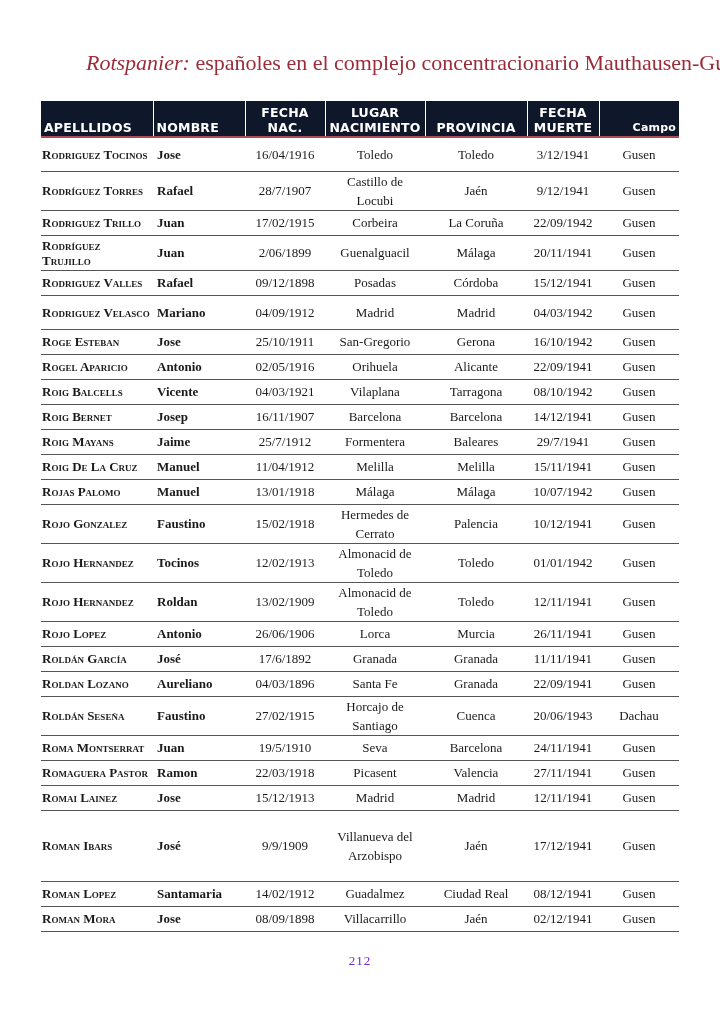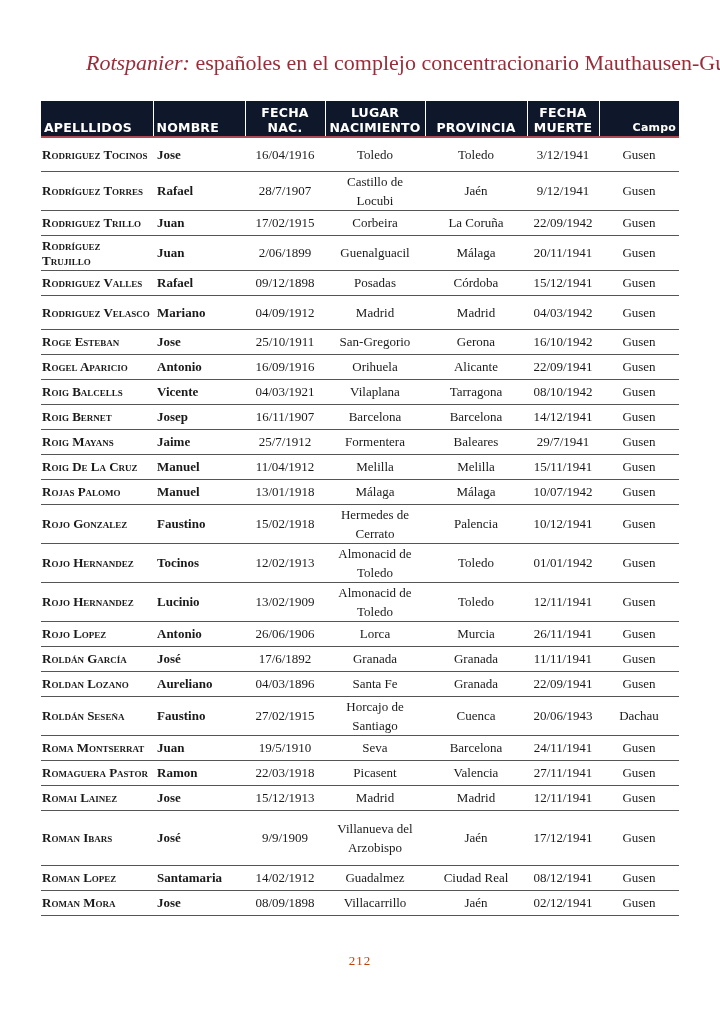--- a/index.html
+++ b/index.html
@@ -13,21 +13,21 @@
              border-left: 1px solid #ffffff; border-bottom: 2px solid #b04a55; height: 32px; letter-spacing: 0.2px; }
   thead th:first-child { border-left: none; text-align: left; }
   thead th.left { text-align: left; }
   thead th.center { text-align: center; }
   tbody td { font-size: 13px; line-height: 19px; border-bottom: 1.5px solid #555; padding: 0 2px; text-align: center; vertical-align: middle; }
   tbody td.ap { text-align: left; font-weight: bold; font-variant: small-caps; font-size: 13px; line-height: 15px; padding: 2px 1px; }
   tbody td.nom { text-align: left; font-weight: bold; padding-left: 4px; }
   tbody tr { height: 25px; }
   tbody tr.tall { height: 34px; }
   tbody tr.tall2 { height: 39px; margin-top: 8px; }
-  .pagenum { position: absolute; top: 953px; left: 0; width: 720px; text-align: center; color: #c2410c; font-size: 13px; letter-spacing: 1px; }
+  .pagenum { position: absolute; top: 953px; left: 0; width: 720px; text-align: center; color: #6d28d9; font-size: 13px; letter-spacing: 1px; }
   col.c1 { width: 112px; } col.c2 { width: 92px; } col.c3 { width: 80px; } col.c4 { width: 100px; }
   col.c5 { width: 102px; } col.c6 { width: 72px; } col.c7 { width: 80px; }
 </style>
 </head>
 <body>
 
 <div class="title"><i>Rotspanier:</i><span> españoles en el complejo concentracionario Mauthausen-Gusen</span></div>
 
 <table>
   <colgroup>
@@ -131,21 +131,21 @@
         <td class="nom">Jose</td>
         <td>25/10/1911</td>
         <td>San-Gregorio</td>
         <td>Gerona</td>
         <td>16/10/1942</td>
         <td>Gusen</td>
       </tr>
       <tr>
         <td class="ap" style="white-space: nowrap;">Rogel Aparicio</td>
         <td class="nom">Antonio</td>
-        <td>16/09/1916</td>
+        <td>02/05/1916</td>
         <td>Orihuela</td>
         <td>Alicante</td>
         <td>22/09/1941</td>
         <td>Gusen</td>
       </tr>
       <tr>
         <td class="ap" style="white-space: nowrap;">Roig Balcells</td>
         <td class="nom">Vicente</td>
         <td>04/03/1921</td>
         <td>Vilaplana</td>
@@ -202,21 +202,21 @@
         <td class="ap" style="white-space: nowrap;">Rojo Hernandez</td>
         <td class="nom">Tocinos</td>
         <td>12/02/1913</td>
         <td style="line-height: 19px; padding: 0px 8px;">Almonacid de Toledo</td>
         <td>Toledo</td>
         <td>01/01/1942</td>
         <td>Gusen</td>
       </tr>
       <tr class="tall2">
         <td class="ap" style="white-space: nowrap;">Rojo Hernandez</td>
-        <td class="nom">Lucinio</td>
+        <td class="nom">Roldan</td>
         <td>13/02/1909</td>
         <td style="line-height: 19px; padding: 0px 8px;">Almonacid de Toledo</td>
         <td>Toledo</td>
         <td>12/11/1941</td>
         <td>Gusen</td>
       </tr>
       <tr>
         <td class="ap" style="white-space: nowrap;">Rojo Lopez</td>
         <td class="nom">Antonio</td>
         <td>26/06/1906</td>
@@ -276,21 +276,21 @@
         <td>15/12/1913</td>
         <td>Madrid</td>
         <td>Madrid</td>
         <td>12/11/1941</td>
         <td>Gusen</td>
       </tr>
       <tr class="tall2">
         <td class="ap" style="white-space: nowrap;">Roman Ibars</td>
         <td class="nom">José</td>
         <td>9/9/1909</td>
-        <td style="line-height: 19px; padding: 8px 8px;">Villanueva del Arzobispo</td>
+        <td style="line-height: 19px; padding: 16px 8px;">Villanueva del Arzobispo</td>
         <td>Jaén</td>
         <td>17/12/1941</td>
         <td>Gusen</td>
       </tr>
       <tr>
         <td class="ap" style="white-space: nowrap;">Roman Lopez</td>
         <td class="nom">Santamaria</td>
         <td>14/02/1912</td>
         <td>Guadalmez</td>
         <td>Ciudad Real</td>

